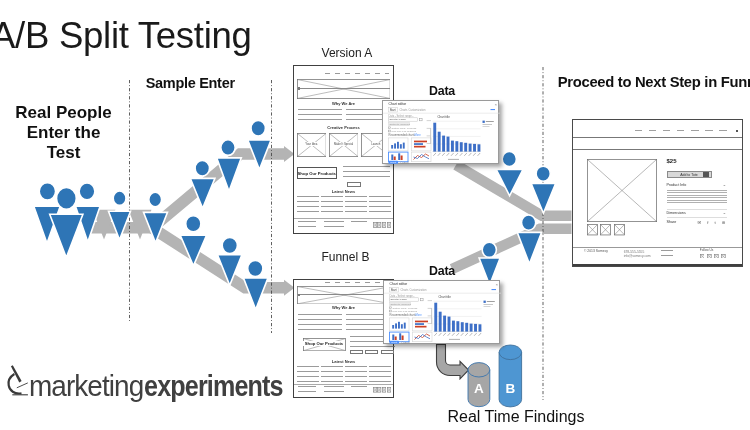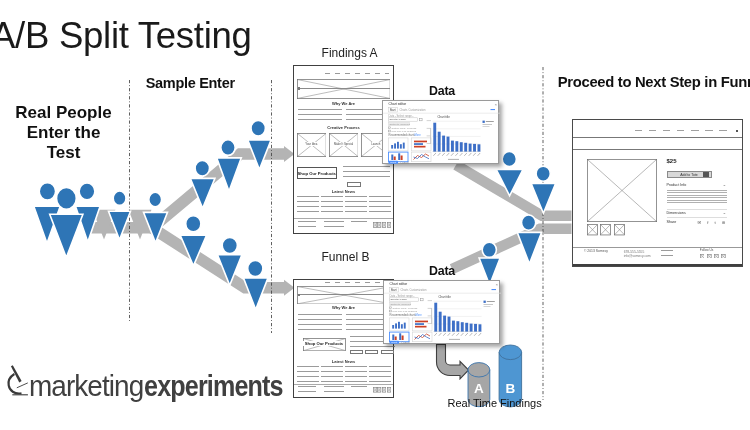--- a/index.html
+++ b/index.html
@@ -444,23 +444,23 @@
         <line x1="94.55" y1="54.80" x2="97.15" y2="52.00" stroke="#999" stroke-width="0.7"></line>
 <rect x="65" y="57.9" width="11" height="0.9" fill="#aaa"></rect>
 <rect x="99.5" y="19.6" width="2.3" height="2.3" fill="#3d6fc7"></rect>
 <rect x="102.8" y="20.2" width="8" height="0.8" fill="#888"></rect>
 <rect x="99.5" y="23.2" width="9.5" height="0.8" fill="#bbb"></rect>
 <rect x="99.5" y="25.1" width="7" height="0.8" fill="#ccc"></rect>
 </svg>
     </div>
 
 <div style="position:absolute;left:-9px;top:14.5px;font-size:36.6px;color:#1a1a1a;letter-spacing:-0.3px;white-space:nowrap">A/B Split Testing</div>
-<div style="position:absolute;left:321.6px;top:46.3px;font-size:12px;color:#222;white-space:nowrap">Findings A</div>
+<div style="position:absolute;left:321.6px;top:46.3px;font-size:12px;color:#222;white-space:nowrap">Version A</div>
 <div style="position:absolute;left:321.4px;top:250px;font-size:12px;color:#222;white-space:nowrap">Funnel B</div>
 <div style="position:absolute;left:145.7px;top:74.6px;font-size:14.5px;font-weight:bold;color:#111;letter-spacing:-0.3px;white-space:nowrap">Sample Enter</div>
 <div style="position:absolute;left:15px;top:103px;width:97px;text-align:center;font-size:17px;font-weight:bold;color:#111;line-height:19.9px">Real People Enter the Test</div>
 <div style="position:absolute;left:557.7px;top:73.5px;font-size:14.8px;font-weight:bold;color:#111;letter-spacing:-0.3px;white-space:nowrap">Proceed to Next Step in Funnel</div>
 <div style="position:absolute;left:429px;top:84.4px;font-size:12.4px;font-weight:bold;color:#111;letter-spacing:-0.2px">Data</div>
 <div style="position:absolute;left:429px;top:263.5px;font-size:12.4px;font-weight:bold;color:#111;letter-spacing:-0.2px">Data</div>
-<div style="position:absolute;left:447.5px;top:397px;font-size:11px;color:#111;white-space:nowrap">Real Time Findings</div>
+<div style="position:absolute;left:447.5px;top:408px;font-size:16px;color:#111;white-space:nowrap">Real Time Findings</div>
 <div style="position:absolute;left:29px;top:369px;font-size:30px;color:#404040;white-space:nowrap;letter-spacing:-1px;transform-origin:0 0;transform:scaleX(0.931)">marketing</div>
 <div style="position:absolute;left:143.7px;top:369px;font-size:30px;color:#404040;font-weight:bold;white-space:nowrap;letter-spacing:-1px;transform-origin:0 0;transform:scaleX(0.837)">experiments</div>
 
 </div>
 </body></html>

